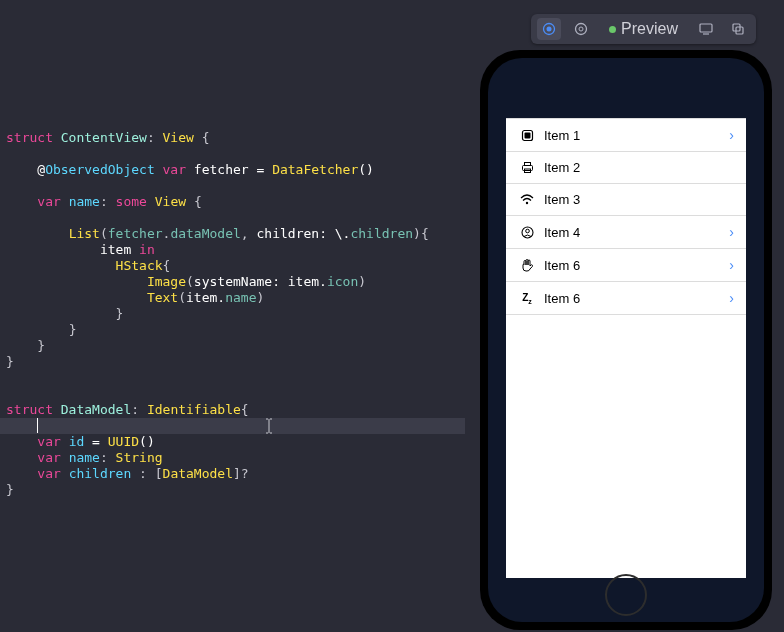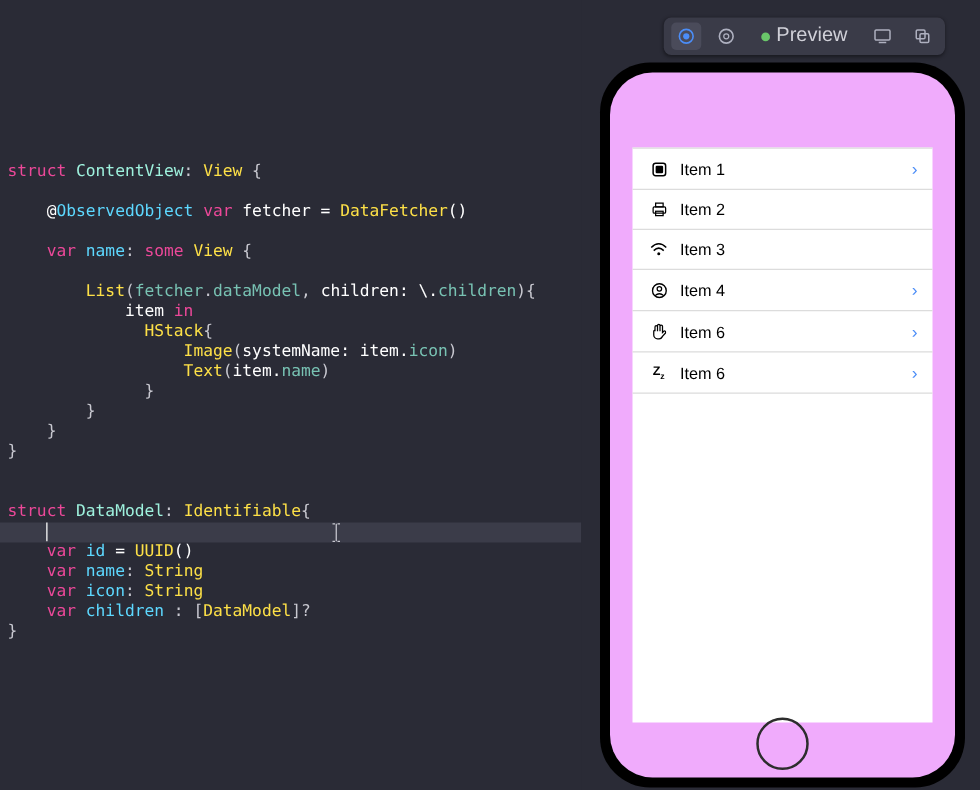--- a/index.html
+++ b/index.html
@@ -94,21 +94,21 @@
       left: 15px;
       width: 292px;
       height: 580px;
       background: #000;
       border-radius: 40px;
       padding: 8px;
     }
     .phone-inner {
       width: 100%;
       height: 100%;
-      background: #f0abfc;
+      background: #0f172a;
       border-radius: 34px;
       position: relative;
       overflow: hidden;
     }
     .screen {
       position: absolute;
       top: 60px;
       left: 18px;
       right: 18px;
       height: 460px;
@@ -157,21 +157,20 @@
   <div class="line">        <span class="punct">}</span></div>
   <div class="line">    <span class="punct">}</span></div>
   <div class="line"><span class="punct">}</span></div>
   <div class="line"> </div>
   <div class="line"> </div>
   <div class="line"><span class="kw-struct">struct</span> <span class="type-name">DataModel</span><span class="punct">:</span> <span class="type-ref">Identifiable</span><span class="punct">{</span></div>
   <div class="highlight" style="top:418px;"></div>
   <div class="line" style="position:relative;z-index:1;">    <span style="border-left:1px solid #fff;"></span></div>
   <div class="line">    <span class="kw-var">var</span> <span class="ident">id</span><span class="white"> = </span><span class="type-ref">UUID</span><span class="white">(</span><span class="white">)</span></div>
   <div class="line">    <span class="kw-var">var</span> <span class="ident">name</span><span class="punct">:</span> <span class="type-ref">String</span></div>
-  <div class="line">    <span class="kw-var">var</span> <span class="ident">icon</span><span class="punct">:</span> <span class="type-ref">String</span></div>
   <div class="line">    <span class="kw-var">var</span> <span class="ident">children</span> <span class="punct">:</span> <span class="punct">[</span><span class="type-ref">DataModel</span><span class="punct">]</span><span class="punct">?</span></div>
   <div class="line"><span class="punct">}</span></div>
   <svg class="cursor-caret" style="top:418px;left:265px;" viewBox="0 0 8 16">
       <path d="M1 1h2m2 0h2M4 1v14M1 15h2m2 0h2" stroke="#c8c8d0" stroke-width="1" fill="none"></path>
     </svg>
 </div>
 
 <div class="preview-pane">
   <div class="toolbar">
     <div class="tb-btn active">

